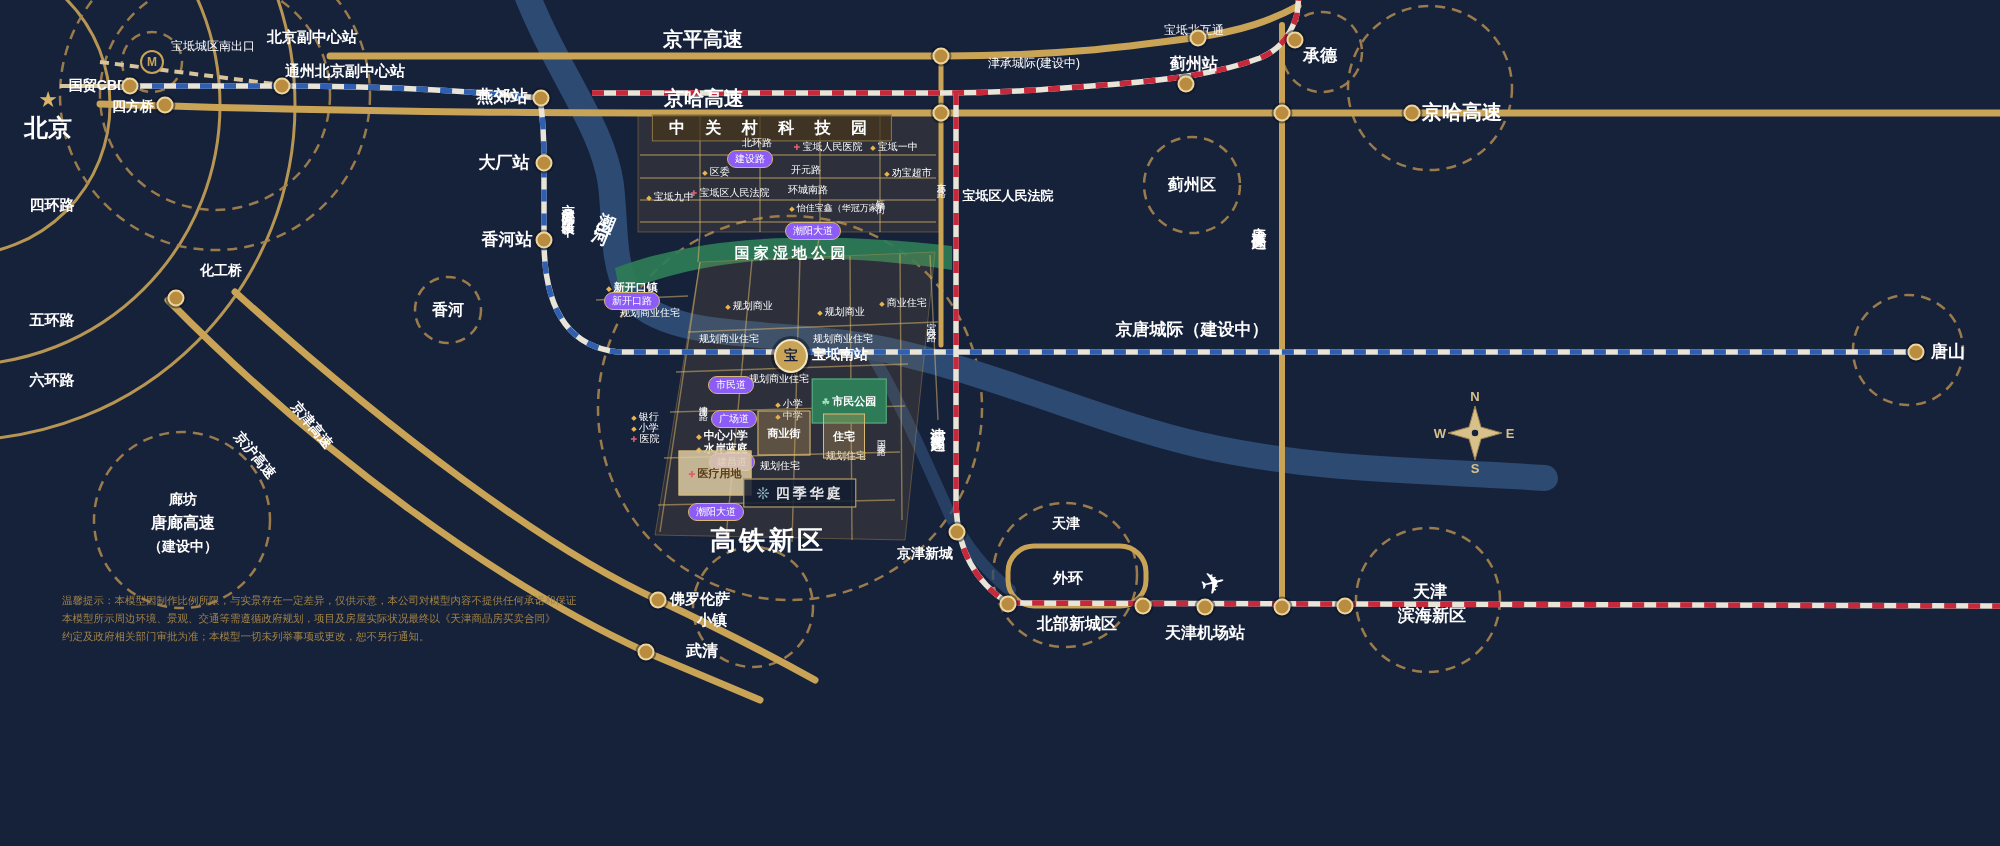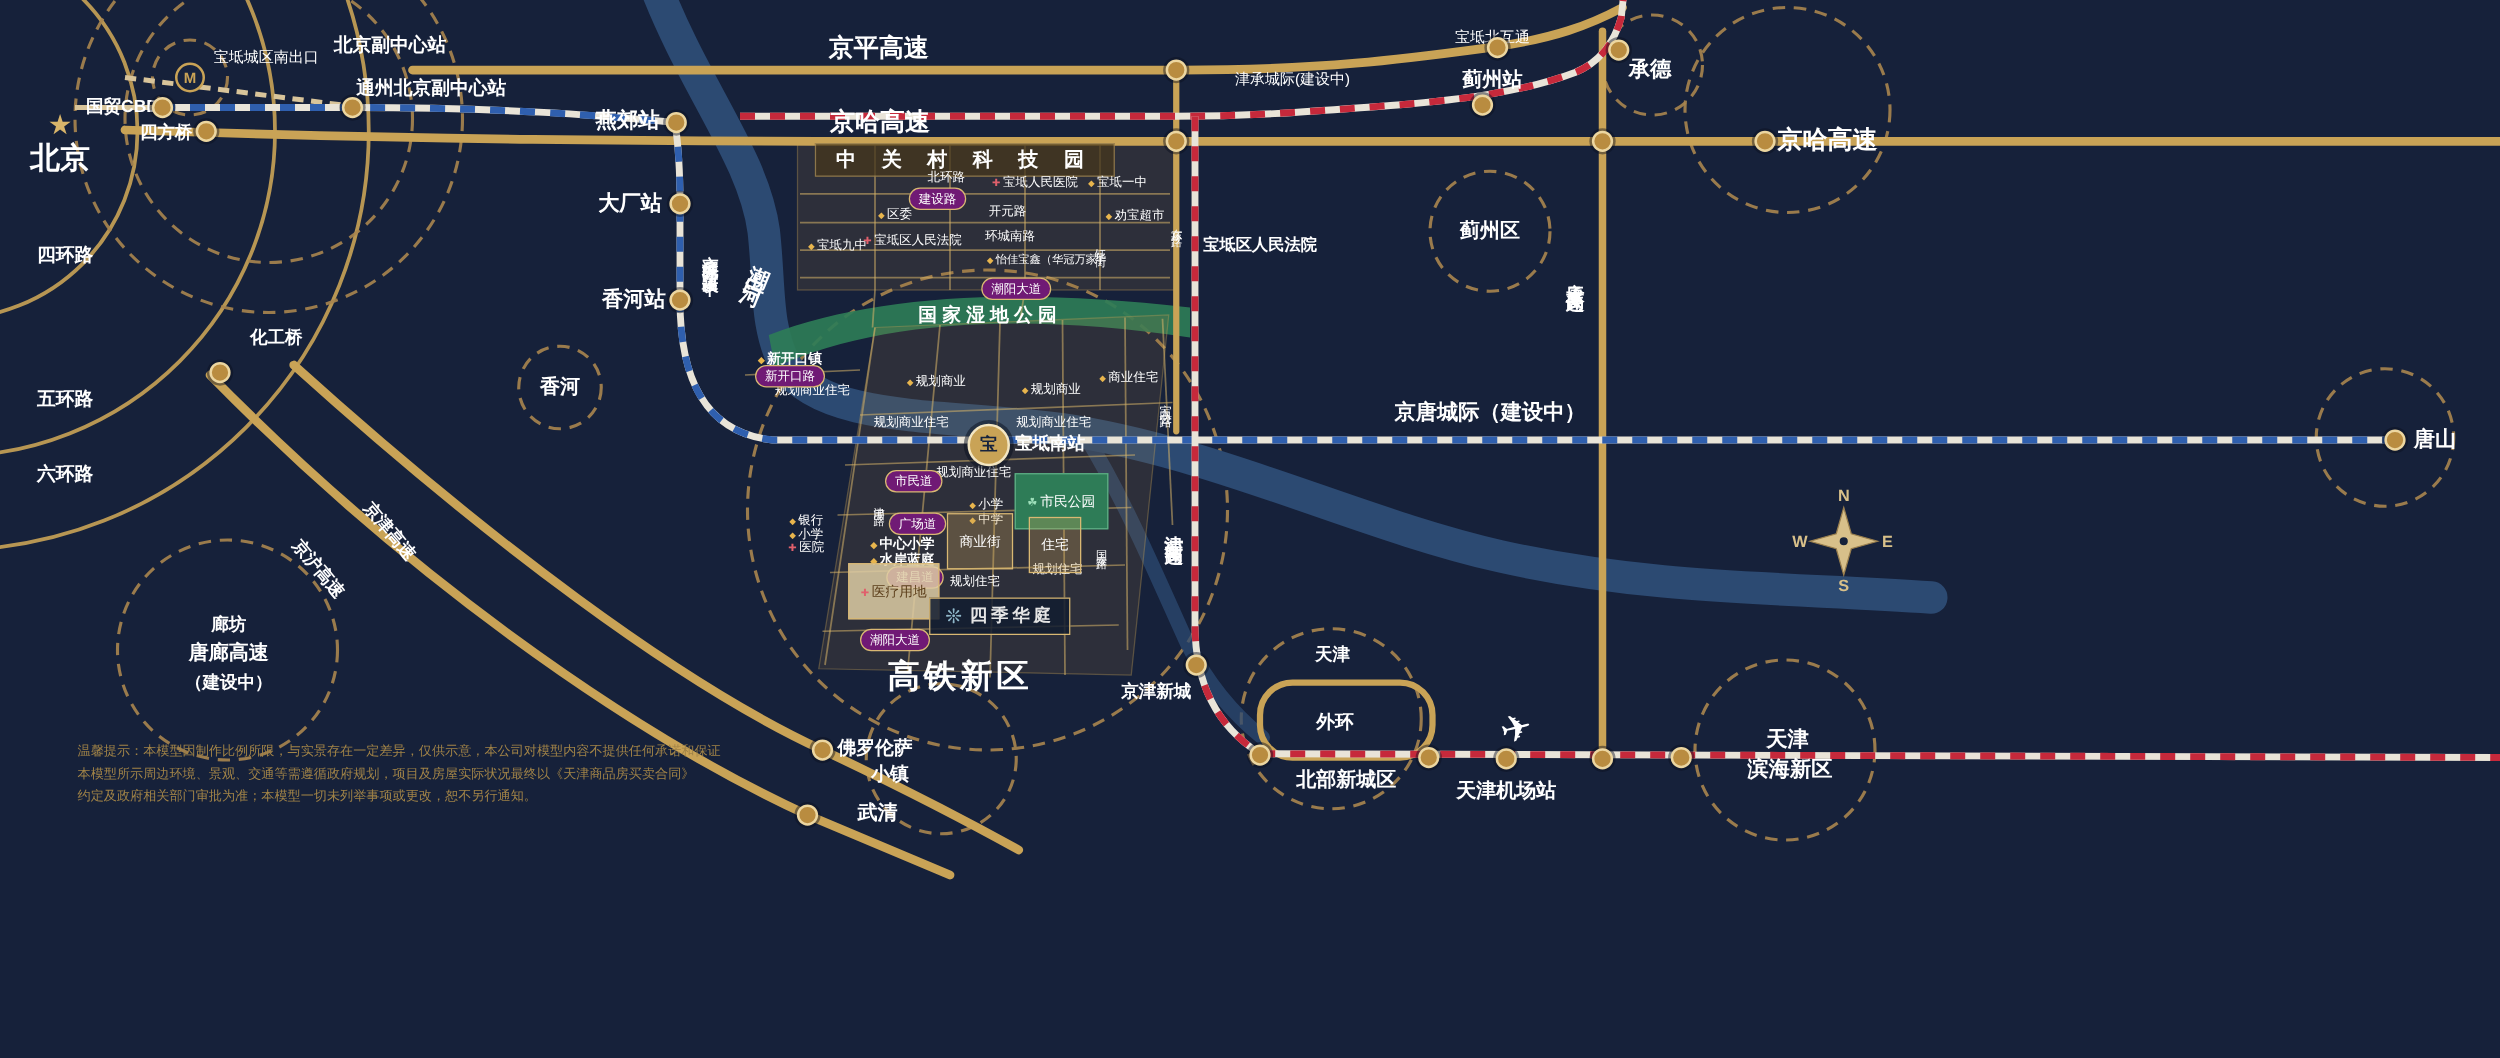--- a/index.html
+++ b/index.html
@@ -20,24 +20,24 @@
   .railblue{fill:none;stroke:#2f5fae;stroke-width:5.5;stroke-dasharray:12 12}
   .lbl{position:absolute;color:#fff;white-space:nowrap;font-size:13px;line-height:1.2;z-index:5;}
   .c{transform:translate(-50%,-50%)}
   .b{font-weight:700}
   .s9{font-size:9px}.s10{font-size:10px}.s11{font-size:11px}.s12{font-size:12px}
   .s14{font-size:14px}.s15{font-size:15px}.s16{font-size:16px}.s17{font-size:17px}
   .s18{font-size:14px}.s20{font-size:20px}.s24{font-size:24px}.s26{font-size:26px}
   .ls3{letter-spacing:3px}
   .v{writing-mode:vertical-rl;letter-spacing:3px}
   .bgband{background:rgba(70,55,28,.75);padding:3px 16px;border:1px solid rgba(217,184,115,.5)}
-  .pill{position:absolute;transform:translate(-50%,-50%);background:#701a75;border:1px solid #d9b873;
+  .pill{position:absolute;transform:translate(-50%,-50%);background:#8b5cf6;border:1px solid #d9b873;
         border-radius:9px;color:#fff;font-size:10px;padding:1px 7px;z-index:6;white-space:nowrap}
   .box{position:absolute;transform:translate(-50%,-50%);background:rgba(201,163,86,.3);border:1px solid #d9b873;
-       color:#fff;font-size:11px;font-weight:400;padding:14px 9px;z-index:6;white-space:nowrap}
+       color:#fff;font-size:11px;font-weight:700;padding:14px 9px;z-index:6;white-space:nowrap}
   .gbox{background:#2e7c57;border-color:#5fae85}
   .bbox{background:rgba(222,205,165,.85);color:#5a3c18}
   .node{position:absolute;width:13px;height:13px;border-radius:50%;background:#b98c40;border:2px solid #ecd6a0;
         box-shadow:0 0 0 2px rgba(10,15,30,.45);transform:translate(-50%,-50%);z-index:7}
   .stn-big{position:absolute;width:30px;height:30px;border-radius:50%;background:#c9a356;border:2px solid #f3e6c2;
         color:#17233e;font-weight:700;font-size:14px;display:flex;align-items:center;justify-content:center;
         transform:translate(-50%,-50%);z-index:8;box-shadow:0 0 0 3px rgba(10,15,30,.5)}
   .metro-ic{position:absolute;width:20px;height:20px;border-radius:50%;background:#17233e;border:2px solid #c9a356;
         color:#c9a356;font-weight:700;font-size:12px;display:flex;align-items:center;justify-content:center;
         transform:translate(-50%,-50%);z-index:7}

